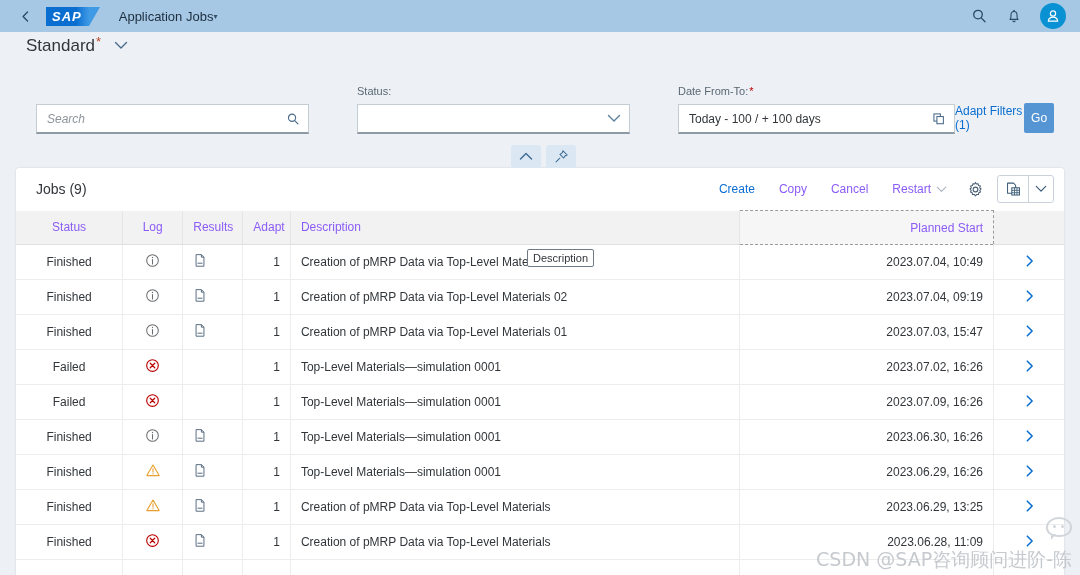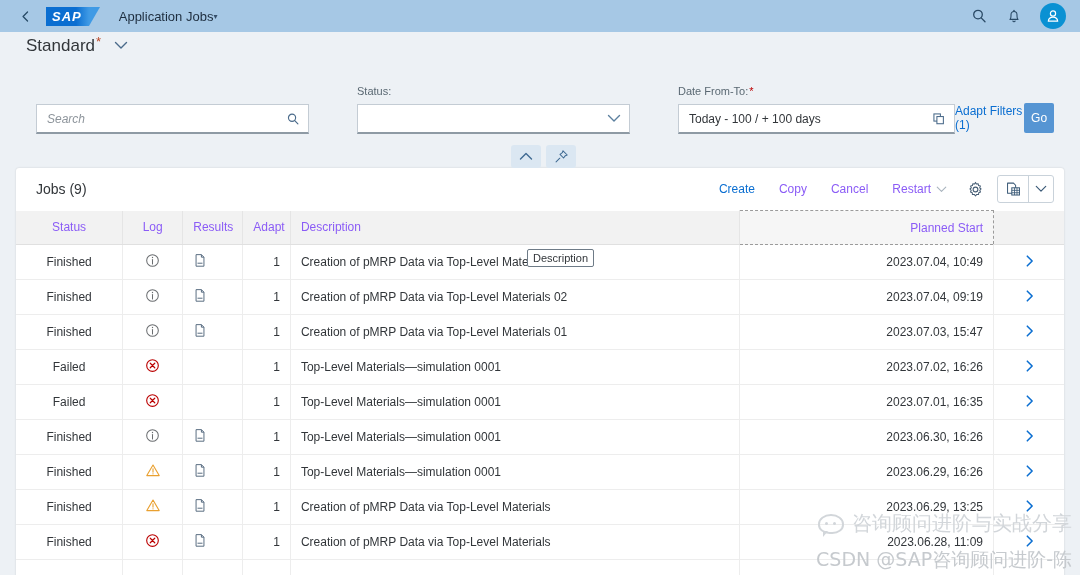--- a/index.html
+++ b/index.html
@@ -554,21 +554,21 @@
             <td class="c-status">Failed</td>
             <td class="c-log"><span class="icon-err">
                 <svg width="15" height="15" viewBox="0 0 16 16" fill="none">
                   <circle cx="8" cy="8" r="6.2" stroke="#bb0000" stroke-width="1.2" fill="none"></circle>
                   <path d="M5.6 5.6 L10.4 10.4 M10.4 5.6 L5.6 10.4" stroke="#bb0000" stroke-width="1.3" stroke-linecap="round"></path>
                 </svg>
               </span></td>
             <td class="c-res"></td>
             <td class="c-steps">1</td>
             <td class="c-desc">Top-Level Materials—simulation 0001</td>
-            <td class="c-start">2023.07.01, 16:35</td>
+            <td class="c-start">2023.07.09, 16:26</td>
             <td class="c-nav"><span class="nav-chev"><svg width="11" height="14" viewBox="0 0 12 16" fill="none">
                   <path d="M3.5 2.5 L9 8 L3.5 13.5" stroke="#0a6ed1" stroke-width="1.8" fill="none" stroke-linecap="round" stroke-linejoin="round"></path>
                 </svg></span></td>
           </tr>
           <tr>
             <td class="c-status">Finished</td>
             <td class="c-log"><span class="icon-info">
                 <svg width="15" height="15" viewBox="0 0 16 16" fill="none">
                   <circle cx="8" cy="8" r="6.2" stroke="#6a6d70" stroke-width="1.1" fill="none"></circle>
                   <circle cx="8" cy="4.8" r="0.75" fill="#6a6d70"></circle>
@@ -671,18 +671,17 @@
   </div>
 
   <div class="tooltip">Description</div>
 
   <div class="watermark">
     <div class="wm-line1">
       <span class="wm-chat">
           <i class="a"></i>
           <i class="b"></i>
         </span>
-      <span>咨询顾问进阶与实战分享</span>
     </div>
     <div class="wm-line2">CSDN @SAP咨询顾问进阶-陈</div>
   </div>
 
 </div>
 
 </body></html>

